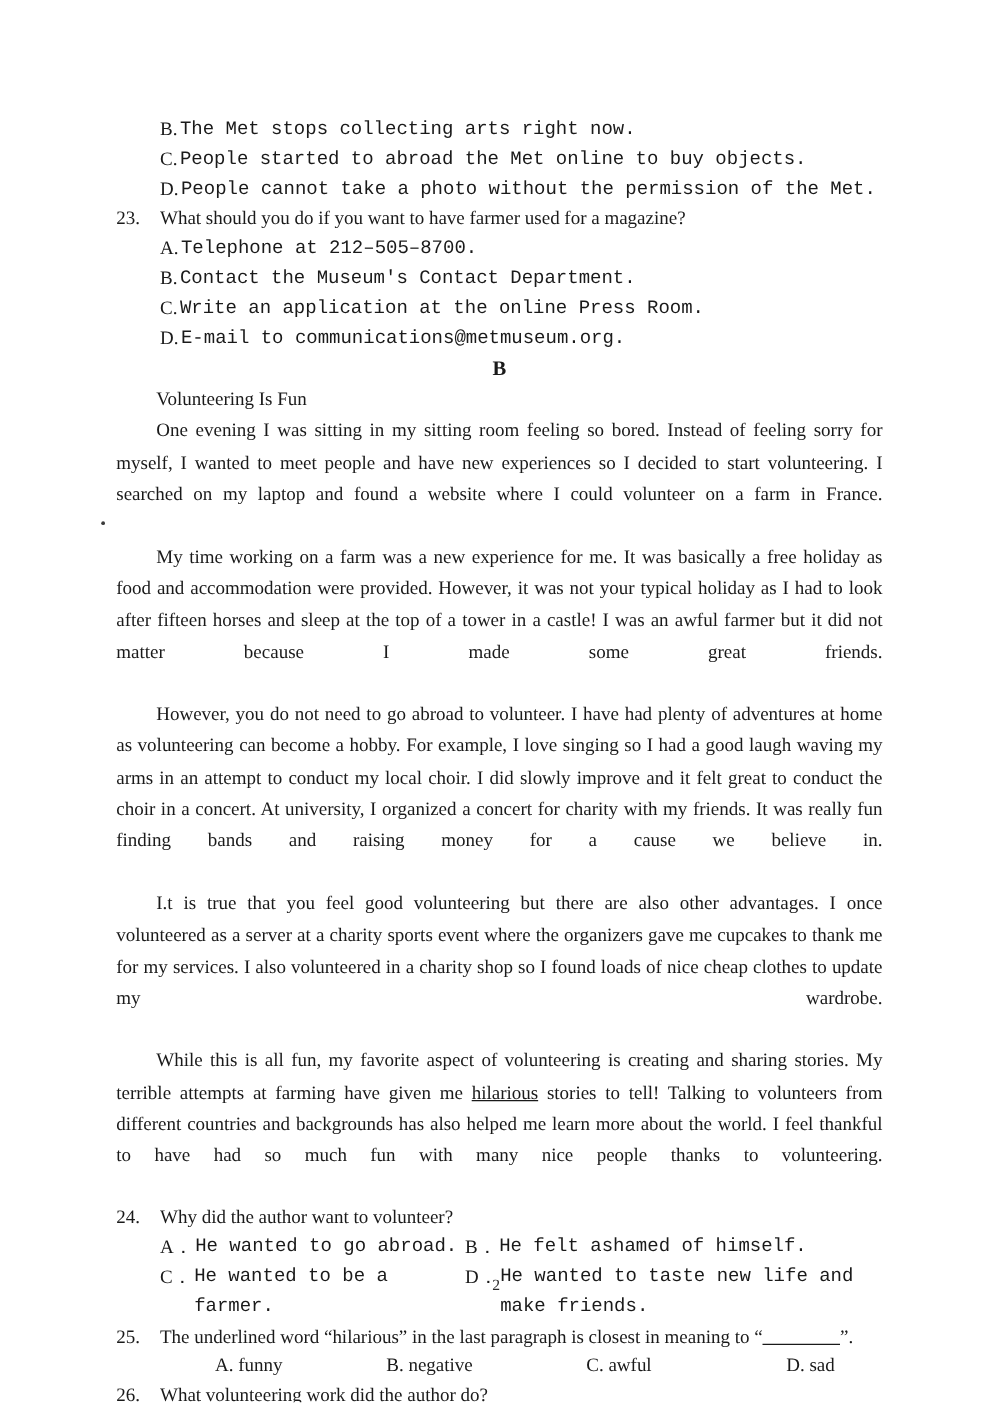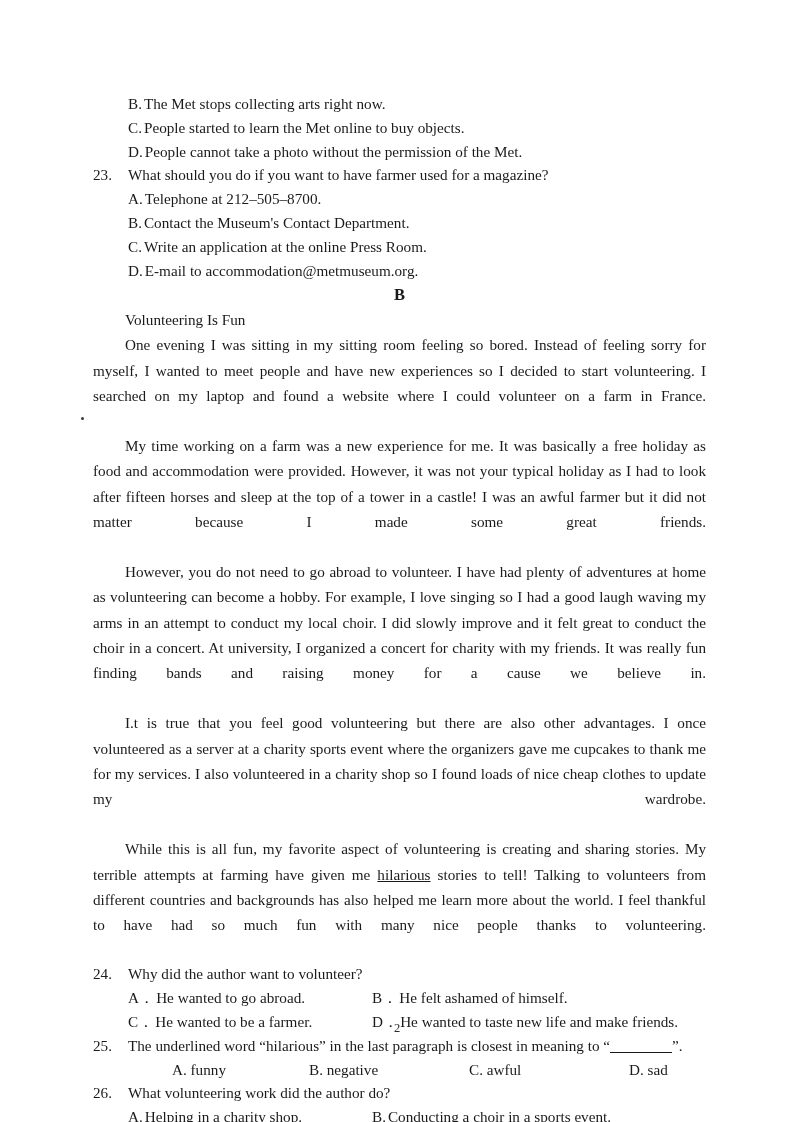--- a/index.html
+++ b/index.html
@@ -57,20 +57,21 @@
     display: flex;
     align-items: flex-start;
   }
   .optlbl {
     flex: 0 0 auto;
     white-space: pre;
     margin-right: 2px;
   }
   .opttext {
     flex: 1 1 auto;
+    font-family: Liberation Mono, monospace;
   }
 
   
   .opt2 {
     display: flex;
     margin-left: 35px;
     font-size: 15.2px;
     line-height: 23.8px;
   }
   .opt2 > .col {
@@ -158,21 +159,21 @@
 <div class="page">
 
   <div class="content">
 
     <div class="optrow">
       <span class="optlbl">B.</span>
       <span class="opttext">The Met stops collecting arts right now.</span>
     </div>
     <div class="optrow">
       <span class="optlbl">C.</span>
-      <span class="opttext">People started to learn the Met online to buy objects.</span>
+      <span class="opttext">People started to abroad the Met online to buy objects.</span>
     </div>
     <div class="optrow">
       <span class="optlbl">D.</span>
       <span class="opttext">People cannot take a photo without the permission of the Met.</span>
     </div>
 
     <div class="qrow">
       <span class="qnum">23.</span>
       <span class="qtext">What should you do if you want to have farmer used for a magazine?</span>
     </div>
@@ -183,21 +184,21 @@
     <div class="optrow">
       <span class="optlbl">B.</span>
       <span class="opttext">Contact the Museum's Contact Department.</span>
     </div>
     <div class="optrow">
       <span class="optlbl">C.</span>
       <span class="opttext">Write an application at the online Press Room.</span>
     </div>
     <div class="optrow">
       <span class="optlbl">D.</span>
-      <span class="opttext">E-mail to accommodation@metmuseum.org.</span>
+      <span class="opttext">E-mail to communications@metmuseum.org.</span>
     </div>
 
     <div class="section-heading">B</div>
 
     <div class="article-title">Volunteering Is Fun</div>
 
     <p class="para">One evening I was sitting in my sitting room feeling so bored. Instead of feeling sorry for myself, I wanted to meet people and have new experiences so I decided to start volunteering. I searched on my laptop and found a website where I could volunteer on a farm in France.</p>
     <p class="para">My time working on a farm was a new experience for me. It was basically a free holiday as food and accommodation were provided. However, it was not your typical holiday as I had to look after fifteen horses and sleep at the top of a tower in a castle! I was an awful farmer but it did not matter because I made some great friends.</p>
     <p class="para">However, you do not need to go abroad to volunteer. I have had plenty of adventures at home as volunteering can become a hobby. For example, I love singing so I had a good laugh waving my arms in an attempt to conduct my local choir. I did slowly improve and it felt great to conduct the choir in a concert. At university, I organized a concert for charity with my friends. It was really fun finding bands and raising money for a cause we believe in.</p>
     <p class="para">I.t is true that you feel good volunteering but there are also other advantages. I once volunteered as a server at a charity sports event where the organizers gave me cupcakes to thank me for my services. I also volunteered in a charity shop so I found loads of nice cheap clothes to update my wardrobe.</p>

